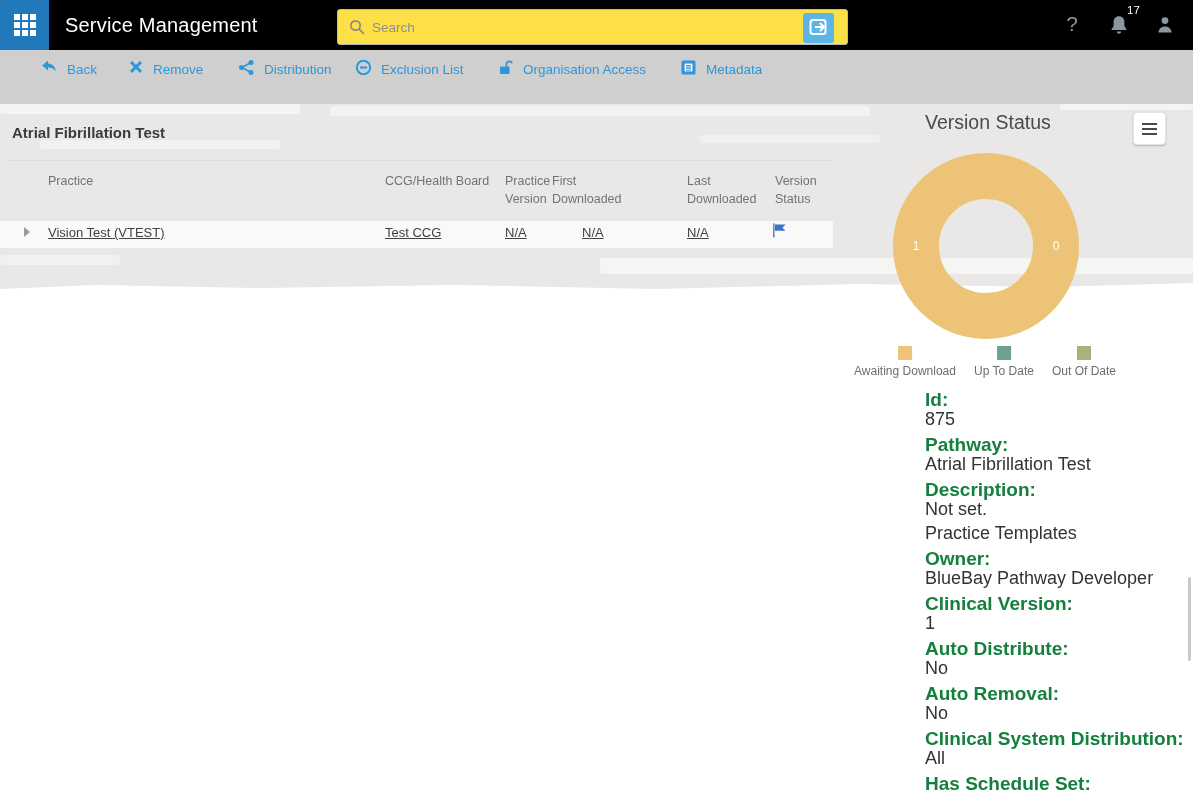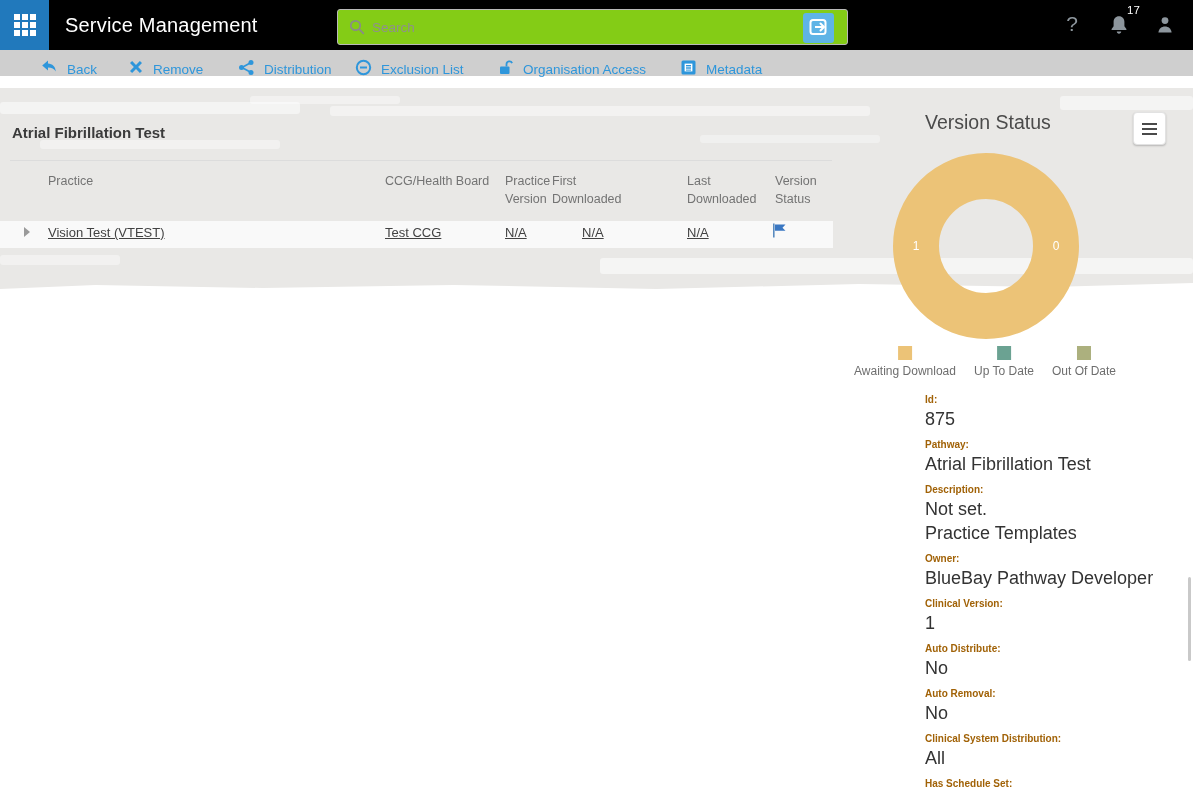--- a/index.html
+++ b/index.html
@@ -9,35 +9,35 @@
 
   
   .topbar { position:absolute; left:0; top:0; width:1193px; height:50px; background:#000; z-index:30; }
   .app-tile { position:absolute; left:0; top:0; width:49px; height:50px; background:#2179BC; z-index:31;
               display:flex; align-items:center; justify-content:center; cursor:pointer; }
   .grid-icon { display:grid; grid-template-columns:repeat(3,6px); grid-template-rows:repeat(3,6px); gap:2px; }
   .grid-icon span { background:#fff; }
   .app-title { position:absolute; left:65px; top:0; height:50px; line-height:50px;
                color:#fff; font-size:20px; letter-spacing:.2px; }
 
-  .search-box { position:absolute; left:337px; top:9px; width:511px; height:36px; background:#84cc16;
+  .search-box { position:absolute; left:337px; top:9px; width:511px; height:36px; background:#fde047;
                 border:1px solid #b9b9b9; border-radius:3px; }
   .search-box .mag { position:absolute; left:11px; top:9px; }
   .search-input { position:absolute; left:34px; top:1px; width:400px; height:32px; border:none; outline:none;
                   font-size:13.5px; color:#444; font-family:"Liberation Sans",sans-serif; background:transparent; }
   .search-input::placeholder { color:#8f8f8f; }
   .search-go { position:absolute; right:13px; top:3px; width:31px; height:30px; background:#5FB4E6;
                border:none; border-radius:3px; cursor:pointer; display:flex; align-items:center; justify-content:center; }
   .help-icon { position:absolute; left:1062px; top:12px; color:#8D969D; font-size:21px; cursor:pointer; width:20px; text-align:center;}
   .bell-wrap { position:absolute; left:1108px; top:14px; cursor:pointer; }
   .bell-badge { position:absolute; left:1127px; top:4px; color:#fff; font-size:11.5px; }
   .person-wrap { position:absolute; left:1155px; top:15px; cursor:pointer; }
 
   
-  .toolbar { position:absolute; left:0; top:50px; width:1193px; height:26px; background:#cfcfcf; z-index:20; }
+  .toolbar { position:absolute; left:0; top:50px; width:1193px; height:54px; background:#cfcfcf; z-index:20; }
   .tb-item { position:absolute; top:0; height:38px; display:flex; align-items:center; gap:9px; cursor:pointer; }
   .tb-label { color:#2E96DB; font-size:13.5px; }
 
   
   .gray-band { position:absolute; left:0; top:88px; width:1193px; height:201px; background:#e9e8e6; z-index:1;
     clip-path:polygon(0 0,100% 0,100% 97%,88% 99%,72% 97.5%,55% 100%,38% 98%,22% 99.5%,8% 98%,0 100%); }
   .streak { position:absolute; background:#fff; border-radius:3px; }
 
   
   .page-title { position:absolute; left:12px; top:124px; font-size:15px; font-weight:bold; color:#3b3b3b; z-index:5; }
@@ -57,21 +57,21 @@
   .menu-btn i { display:block; width:15px; height:2px; background:#4a4a4a; }
 
   .donut { position:absolute; left:892px; top:152px; z-index:5; }
   .donut text { font-size:12px; fill:#fff; font-family:"Liberation Sans",sans-serif; }
 
   .legend-item { position:absolute; top:346px; transform:translateX(-50%); text-align:center; z-index:5; }
   .legend-sq { width:14px; height:14px; margin:0 auto 4px auto; }
   .legend-lbl { font-size:12px; color:#6E6E6E; white-space:nowrap; }
 
   .details { position:absolute; left:925px; top:391px; width:262px; z-index:5; }
-  .d-label { font-size:10px; font-weight:bold; color:#a16207; line-height:18px; margin-bottom:3px; }
+  .d-label { font-size:19px; font-weight:bold; color:#15803d; line-height:18px; margin-bottom:3px; }
   .d-value { font-size:18px; color:#333; line-height:15px; margin-bottom:9px; }
 
   .scroll-thumb { position:absolute; left:1188px; top:577px; width:3px; height:84px; background:#c9c9c9; border-radius:2px; z-index:8; }
 </style>
 </head>
 <body>
 
 <div id="screen">
 
   <div class="gray-band">

